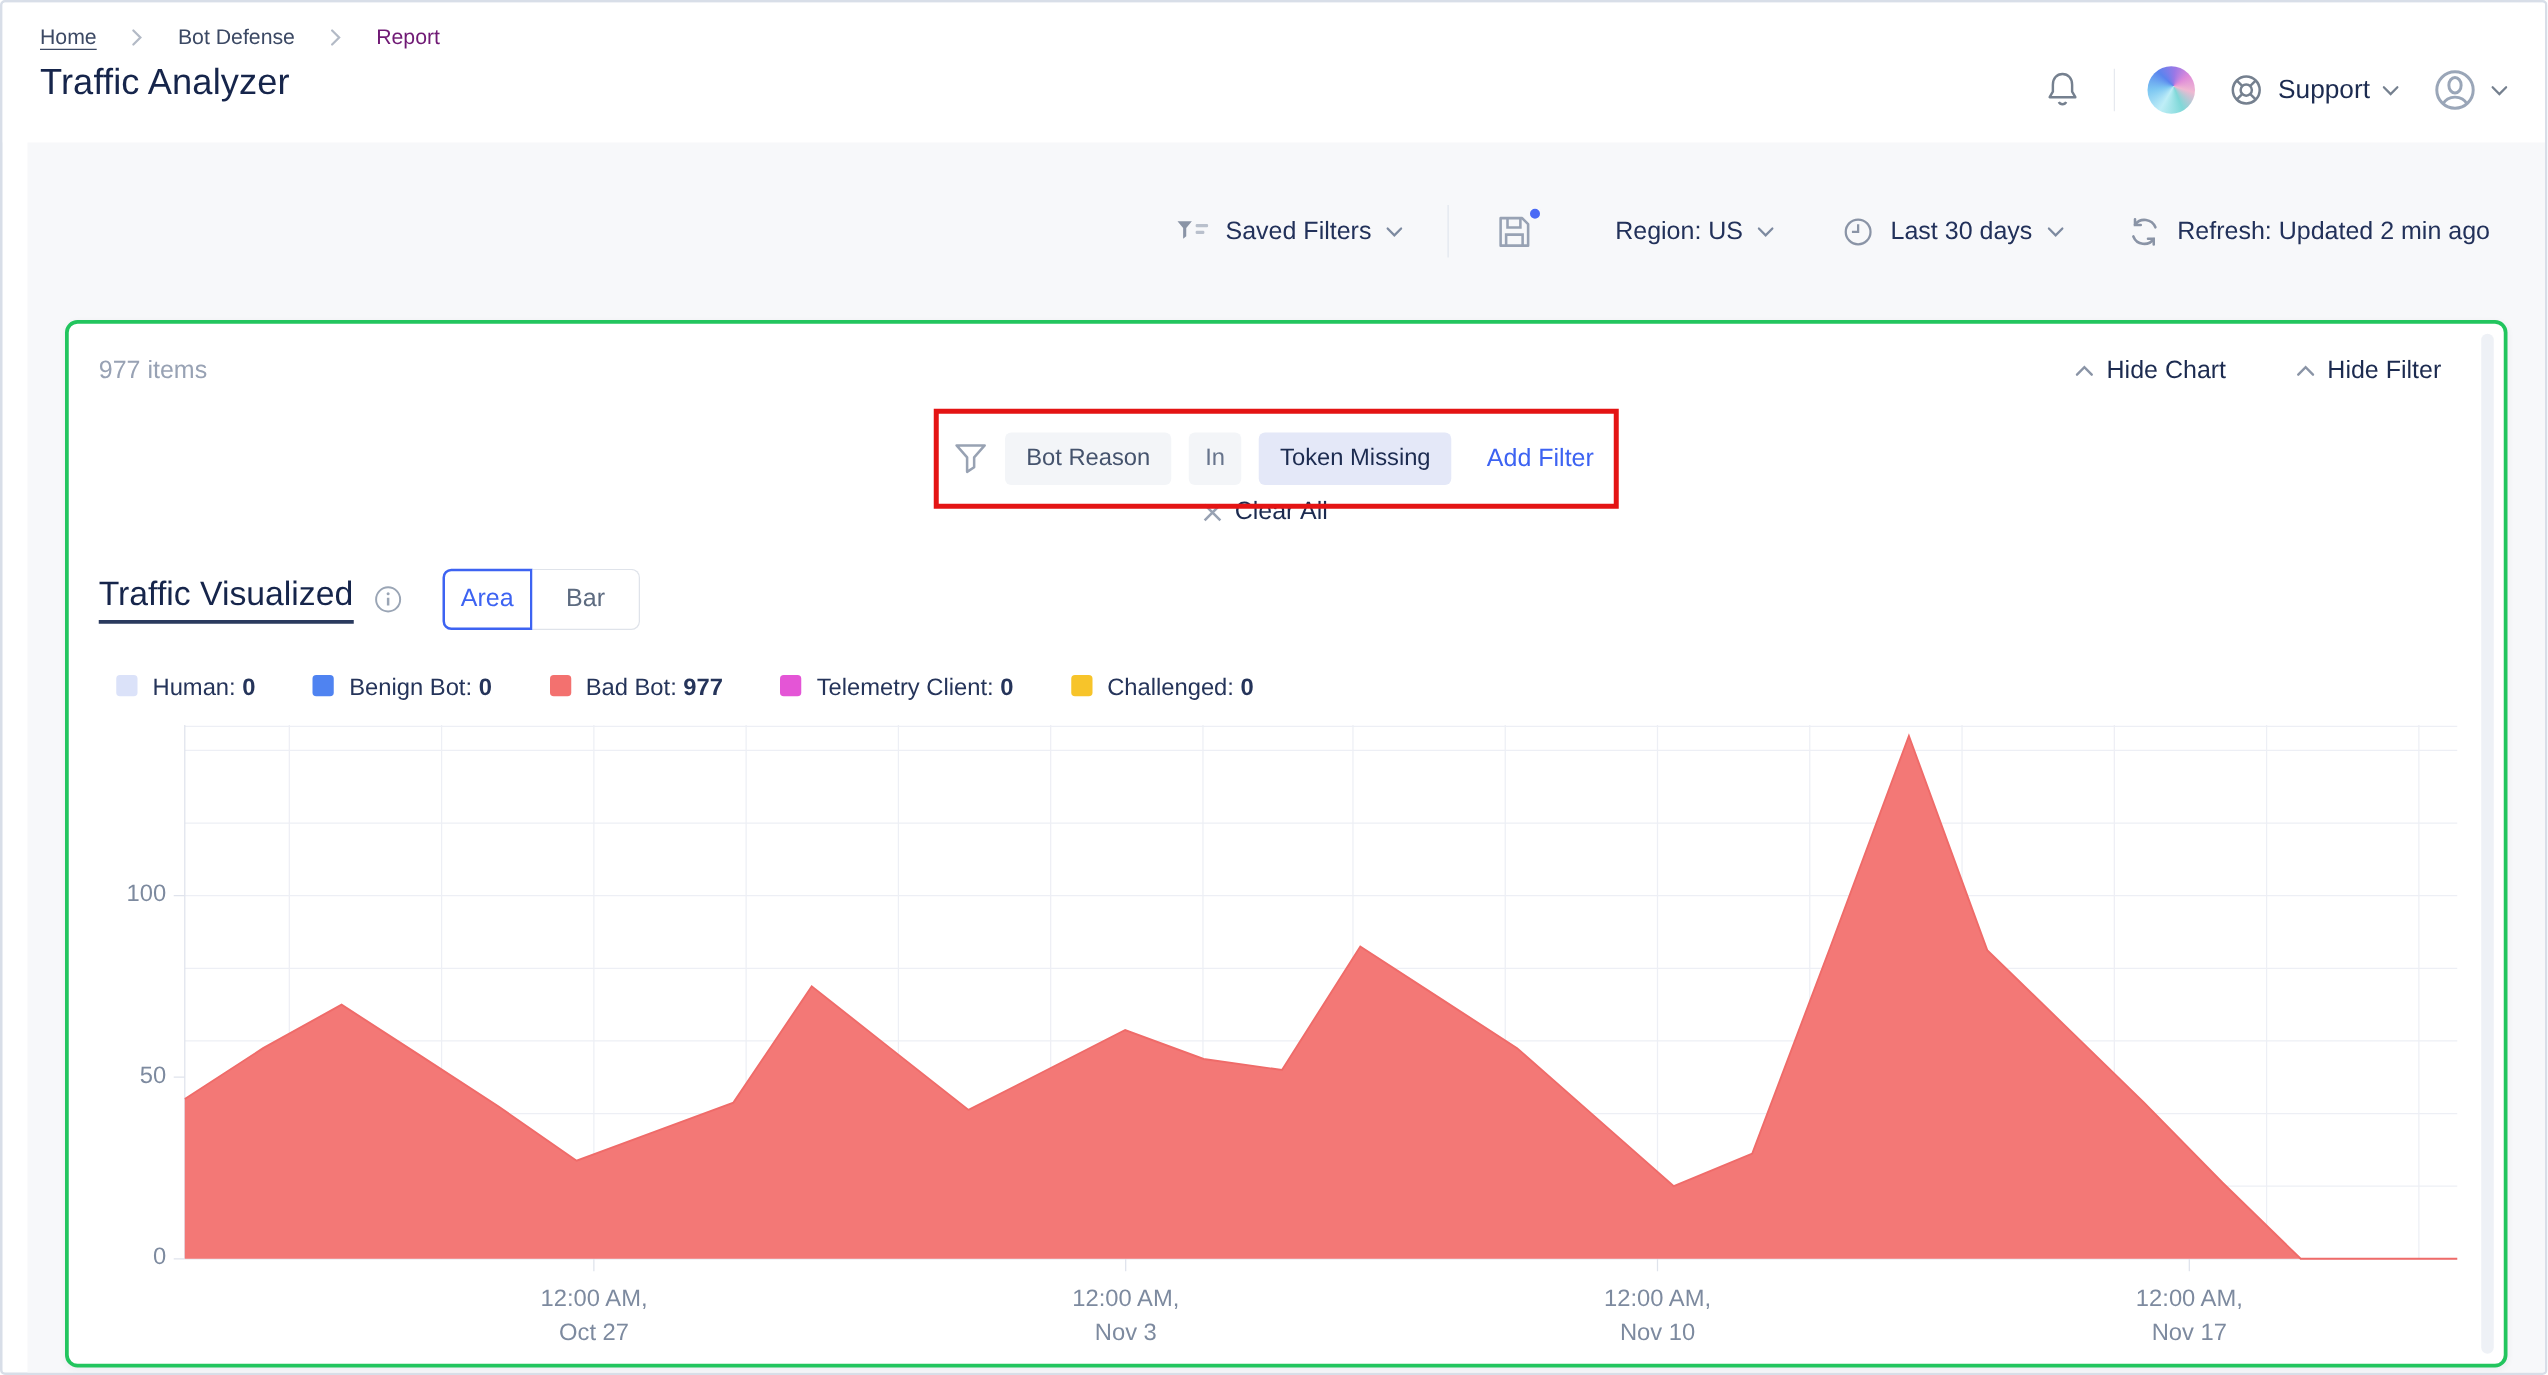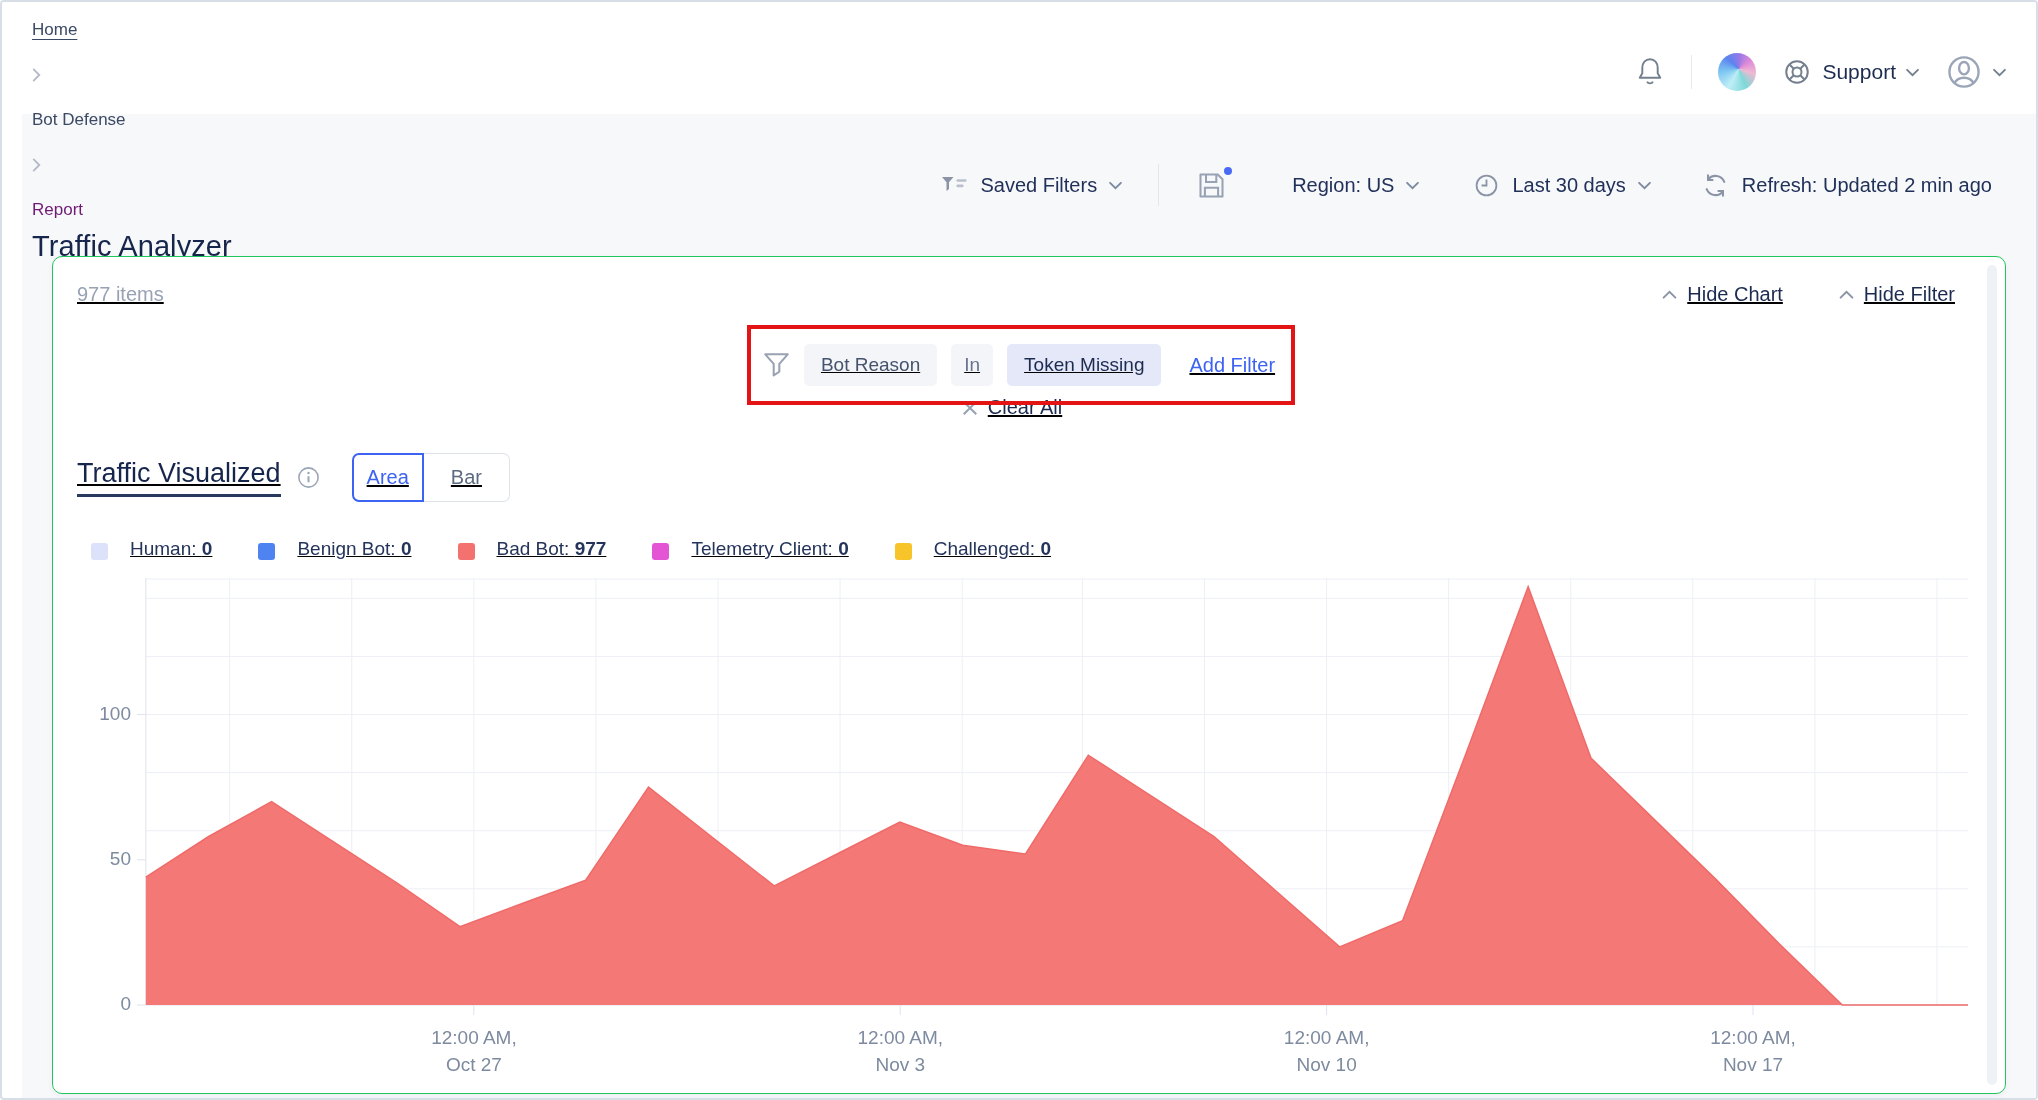--- a/index.html
+++ b/index.html
@@ -2,42 +2,42 @@
 <html><head>
 <meta charset="utf-8">
 <style>
   html,body{margin:0;padding:0;background:#fff;}
   body{width:2038px;height:1100px;font-family:"Liberation Sans","DejaVu Sans",sans-serif;-webkit-font-smoothing:antialiased;}
   *{box-sizing:border-box;}
   .frame{width:2038px;height:1100px;border:2px solid #d8dee8;border-radius:4px;overflow:hidden;background:#fff;}
 
   
   .topbar{height:112px;padding:18px 30px 0 30px;display:flex;justify-content:space-between;background:#fff;}
-  .breadcrumb{display:flex;align-items:flex-start;gap:28px;font-size:17px;flex-direction:column;}
+  .breadcrumb{display:flex;align-items:center;gap:28px;font-size:17px;}
   .bc-link{color:#3c4964;text-decoration:underline;text-underline-offset:4px;cursor:pointer;}
   .bc-mid{color:#3c4964;cursor:pointer;}
   .bc-cur{color:#701a75;}
   .page-title{font-size:29px;font-weight:500;color:#16254b;margin:10px 0 0 0;letter-spacing:.1px;}
   .tb-right{display:flex;align-items:center;gap:26px;padding-top:10px;}
   .vdiv{width:1px;height:34px;background:#e6e9ef;}
   .avatar{width:38px;height:38px;border-radius:50%;background:conic-gradient(from 210deg at 55% 42%,#bfeef7,#7cc6f2,#5a84ee,#9b78e6,#df8bd9,#efb9d2,#7fd8d8,#bfeef7);}
   .hgroup{display:flex;align-items:center;gap:10px;cursor:pointer;}
   .hlabel{font-size:21px;color:#1c2b50;font-weight:500;}
 
   
   .lower{background:#f7f8fa;height:986px;margin-left:20px;}
   .toolbar{height:142px;display:flex;align-items:center;justify-content:flex-end;gap:36px;padding-right:44px;font-size:20px;color:#22315a;}
   .tgroup{display:flex;align-items:center;gap:12px;cursor:pointer;}
   .tlabel{font-weight:500;color:#22315a;}
   .tdiv{width:1px;height:42px;background:#e2e6ee;}
   .savewrap{position:relative;cursor:pointer;}
   .dot{position:absolute;top:-4px;right:-6px;width:12px;height:12px;border-radius:50%;background:#4a6af5;border:2px solid #f7f8fa;}
 
   
-  .card{margin:0 30px;height:838px;background:#fff;border:1px solid #22c55e;border-radius:10px;box-shadow:0 2px 6px rgba(25,39,80,.05);padding:26px 24px 0 24px;position:relative;text-decoration:underline;}
+  .card{margin:0 30px;height:838px;background:#fff;border:3px solid #22c55e;border-radius:10px;box-shadow:0 2px 6px rgba(25,39,80,.05);padding:26px 24px 0 24px;position:relative;}
   .scroll-track{position:absolute;top:8px;bottom:8px;right:8px;width:10px;border-radius:5px;background:#eef1f6;}
   .card-head{display:flex;justify-content:space-between;align-items:center;padding-right:26px;}
   .items-count{font-size:20px;color:#98a2b4;}
   .hide-group{display:flex;align-items:center;gap:56px;}
   .hider{display:flex;align-items:center;gap:10px;cursor:pointer;font-size:20px;color:#1c2b50;font-weight:500;}
 
   .filter-row{margin-top:28px;display:flex;justify-content:space-between;align-items:center;padding-right:34px;flex-direction:column;}
   .filter-left{position:relative;display:flex;align-items:center;gap:14px;margin-left:14px;padding:10px 0;}
   .redbox{position:absolute;left:-16px;right:-20px;top:-9px;bottom:-9px;border:4px solid #e41414;pointer-events:none;}
   .chip{background:#f3f5f8;border-radius:5px;padding:10px 17px;font-size:19px;color:#45536d;white-space:nowrap;cursor:pointer;}
@@ -47,21 +47,21 @@
   .clear-all{display:flex;align-items:center;gap:10px;cursor:pointer;font-size:20px;color:#1c2b50;font-weight:500;}
 
   .section-row{margin-top:34px;display:flex;align-items:center;gap:16px;}
   .sec-title{font-size:27px;font-weight:500;color:#16254b;border-bottom:3px solid #2a3a5e;padding-bottom:5px;cursor:pointer;}
   .segmented{display:flex;margin-left:16px;}
   .seg{font-size:20px;padding:12px 27px;background:#fff;border:1px solid #dfe3ea;color:#5d6b80;cursor:pointer;}
   .seg-active{border:2px solid #3d63f2;color:#3d63f2;border-radius:7px 0 0 7px;padding:11px 13px;}
   .seg-plain{border-left:none;border-radius:0 7px 7px 0;}
 
   .legend{margin-top:36px;display:flex;align-items:center;gap:46px;padding-left:14px;font-size:19px;color:#25345a;}
-  .lg-item{display:flex;align-items:flex-end;gap:22px;cursor:pointer;}
+  .lg-item{display:flex;align-items:flex-start;gap:12px;cursor:pointer;}
   .sw{width:17px;height:17px;border-radius:3px;display:inline-block;}
   .lg-lbl b{font-weight:700;}
 
   .chart-wrap{margin-top:18px;position:relative;height:500px;}
   #chart-svg{position:absolute;left:59px;top:0;width:calc(100% - 72px);height:446px;}
   .gl{stroke:#edeff5;stroke-width:1;vector-effect:non-scaling-stroke;}
   .ax{stroke:#dfe3ec;stroke-width:1;vector-effect:non-scaling-stroke;}
   .ylab{position:absolute;left:0;width:54px;text-align:right;font-size:19px;color:#7d8a9f;}
   .xlab{position:absolute;top:447px;transform:translateX(-50%);text-align:center;font-size:19px;color:#7d8a9f;line-height:1.4;white-space:nowrap;}
   svg{display:block;}

